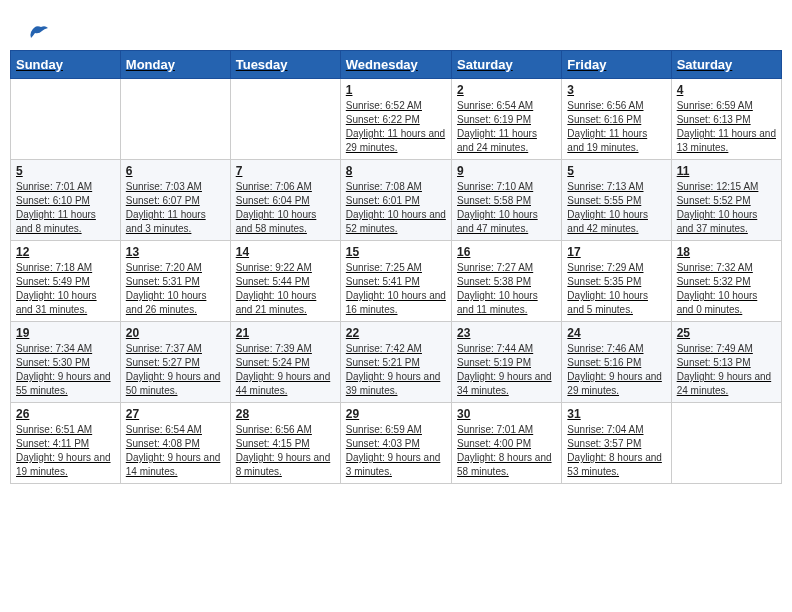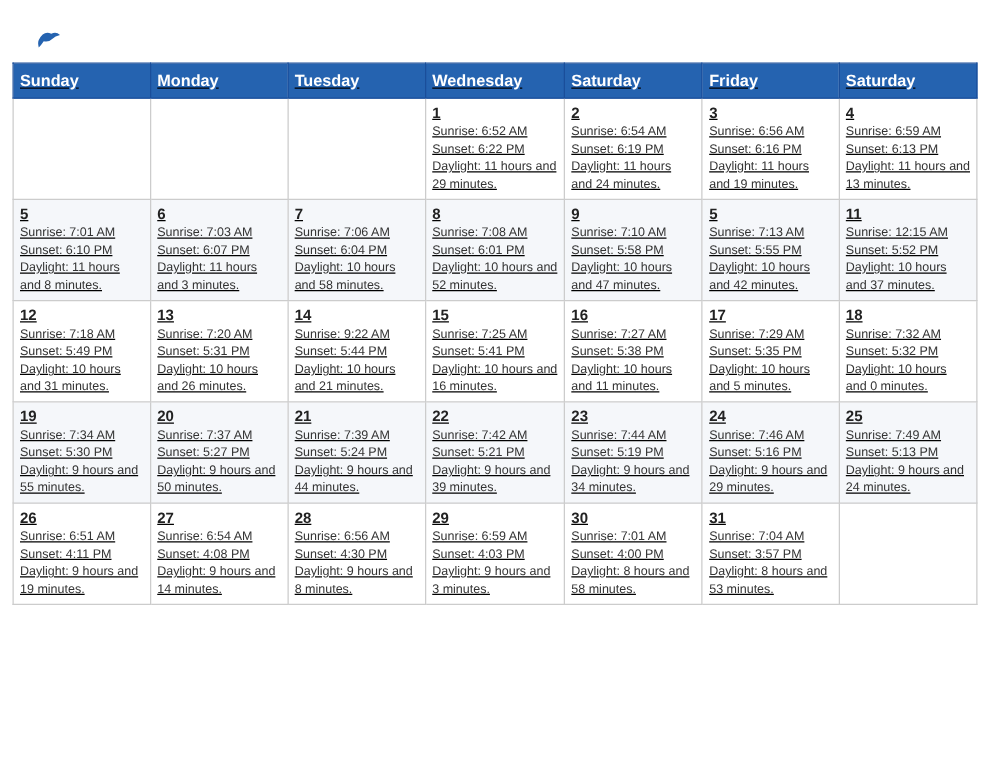--- a/index.html
+++ b/index.html
@@ -320,21 +320,21 @@
         <td>
           <span class="day-number">27</span>
           <div class="day-info">Sunrise: 6:54 AM
 Sunset: 4:08 PM
 Daylight: 9 hours
 and 14 minutes.</div>
         </td>
         <td>
           <span class="day-number">28</span>
           <div class="day-info">Sunrise: 6:56 AM
-Sunset: 4:30 PM
+Sunset: 4:15 PM
 Daylight: 9 hours
 and 8 minutes.</div>
         </td>
         <td>
           <span class="day-number">29</span>
           <div class="day-info">Sunrise: 6:59 AM
 Sunset: 4:03 PM
 Daylight: 9 hours
 and 3 minutes.</div>
         </td>

